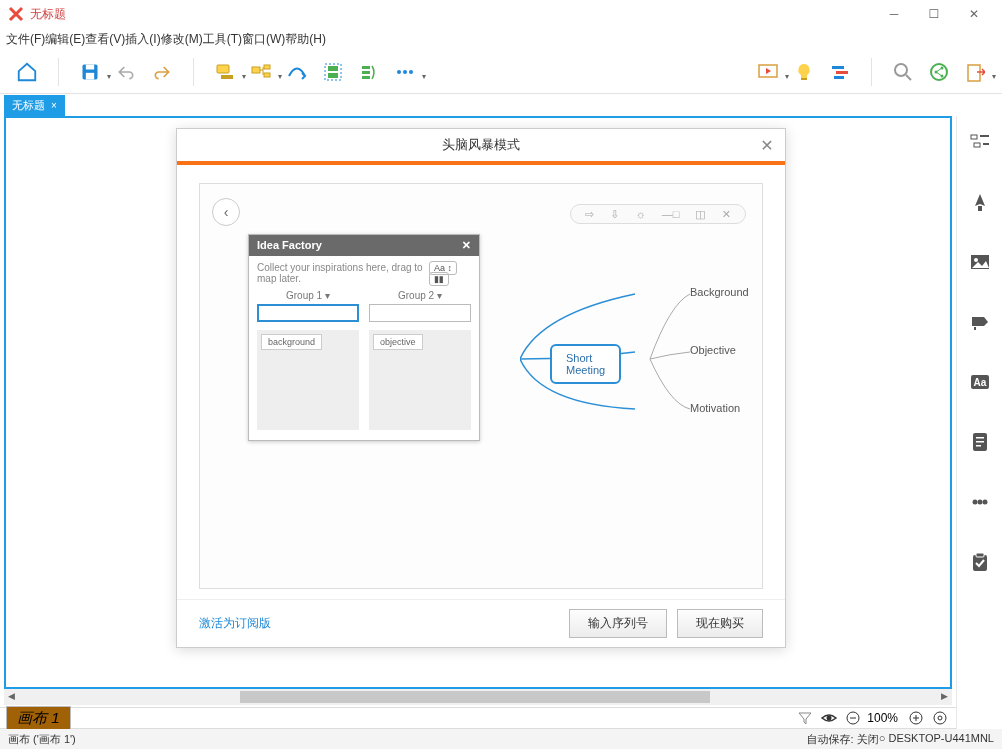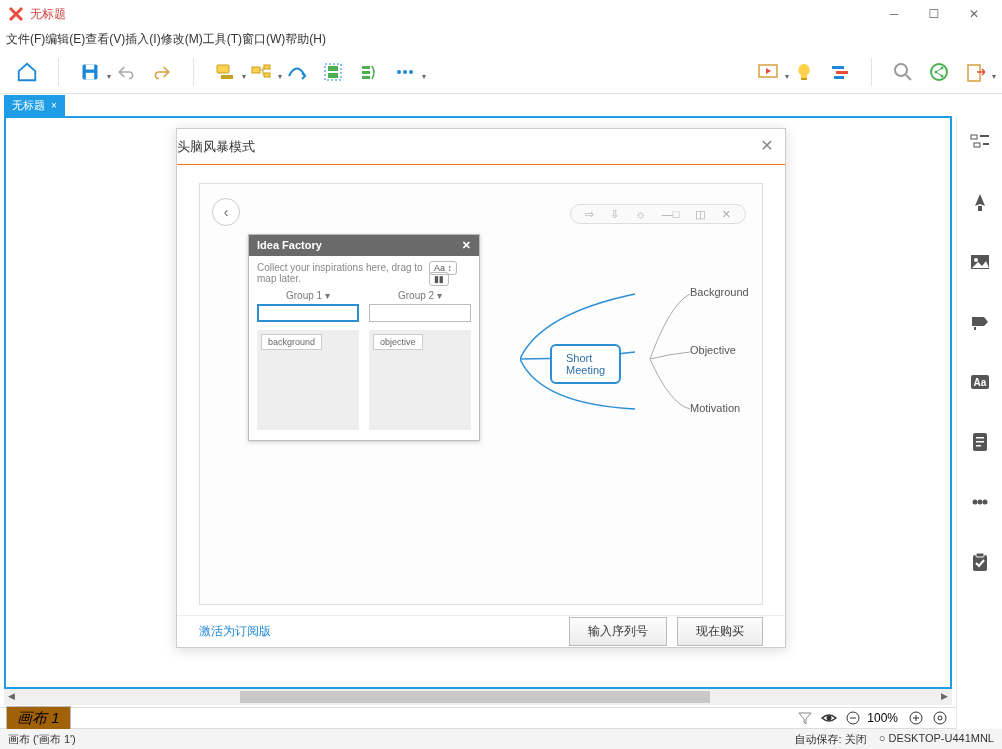--- a/index.html
+++ b/index.html
@@ -24,26 +24,26 @@
 .canvas-border { flex: 1; margin: 0 4px; border: 2px solid #1e9de6; position: relative; overflow: hidden; background: #fff; }
 .scrollh { height: 16px; margin: 0 4px 2px 4px; background: #f0f0f0; position: relative; }
 .scrollh .thumb { position: absolute; left: 236px; top: 2px; width: 470px; height: 12px; background: #c8c8c8; }
 .scrollh::before { content: '◀'; position: absolute; left: 4px; top: 2px; font-size: 9px; color: #666; }
 .scrollh::after { content: '▶'; position: absolute; right: 4px; top: 2px; font-size: 9px; color: #666; }
 .sheetbar { height: 22px; display: flex; align-items: center; padding: 0 6px; border-top: 1px solid #ddd; border-bottom: 1px solid #ddd; }
 .sheettab { background: #a16207; border: 1px solid #bbb; padding: 2px 10px; font-size: 15px; font-style: italic; }
 .sbspacer { flex: 1; }
 .sbicon { width: 20px; height: 18px; display: flex; align-items: center; justify-content: center; color: #555; margin-left: 4px; }
 .statusbar { height: 20px; display: flex; align-items: center; padding: 0 8px; background: #f4f4f4; font-size: 11px; color: #333; }
-.statusbar .right { margin-left: auto; display: flex; gap: 12px; }
+.statusbar .right { margin-left: auto; display: flex; }
 .rightpanel { width: 46px; background: #fff; border-left: 1px solid #e8e8e8; display: flex; flex-direction: column; align-items: center; padding-top: 14px; gap: 36px; }
 .rpbtn { width: 24px; height: 24px; display: flex; align-items: center; justify-content: center; color: #555; }
 
 .dialog { position: absolute; left: 170px; top: 10px; width: 610px; height: 520px; background: #fff; border: 1px solid #ccc; box-shadow: 0 2px 12px rgba(0,0,0,0.15); display: flex; flex-direction: column; }
-.dlgheader { height: 36px; display: flex; align-items: center; justify-content: flex-start; position: relative; border-bottom: 1px solid #f97316; font-size: 13px; color: #333; }
+.dlgheader { height: 36px; display: flex; align-items: center; justify-content: center; position: relative; border-bottom: 4px solid #f97316; font-size: 13px; color: #333; }
 .dlgclose { position: absolute; right: 8px; top: 6px; width: 20px; height: 20px; display: flex; align-items: center; justify-content: center; color: #888; font-size: 16px; }
 .dlgbody { flex: 1; padding: 18px 22px 10px 22px; display: flex; flex-direction: column; }
 .preview { flex: 1; border: 1px solid #ddd; background: #fdfdfd; position: relative; overflow: hidden; }
 .backbtn { position: absolute; left: 12px; top: 14px; width: 28px; height: 28px; border: 1px solid #ccc; border-radius: 50%; display: flex; align-items: center; justify-content: center; background: #fff; color: #666; font-size: 14px; }
 .tinybar { position: absolute; right: 16px; top: 20px; width: 176px; height: 20px; border: 1px solid #ddd; border-radius: 10px; background: #fafafa; display: flex; align-items: center; justify-content: space-around; color: #aaa; font-size: 11px; padding: 0 6px; }
 .ideabox { position: absolute; left: 48px; top: 50px; width: 232px; background: #fff; border: 1px solid #bbb; box-shadow: 0 1px 4px rgba(0,0,0,0.2); }
 .ideahdr { background: #6a6a6a; color: #fff; font-size: 11px; padding: 4px 8px; display: flex; justify-content: space-between; font-weight: bold; }
 .ideabody { padding: 6px 8px 10px 8px; }
 .idealine { display: flex; align-items: center; justify-content: space-between; color: #888; font-size: 10px; margin-bottom: 6px; }
 .pill { border: 1px solid #bbb; border-radius: 3px; padding: 1px 4px; font-size: 9px; color: #555; margin-left: 3px; }
@@ -54,21 +54,21 @@
 .groupin.active { border: 2px solid #2c8fd6; }
 .tagbox { margin-top: 8px; display: flex; gap: 10px; }
 .tag { flex: 1; background: #eee; height: 100px; position: relative; }
 .tagchip { position: absolute; left: 4px; top: 4px; background: #fff; border: 1px solid #ccc; padding: 2px 6px; font-size: 9px; color: #666; }
 .mindmap { position: absolute; left: 320px; top: 100px; }
 .rootnode { position: absolute; left: 30px; top: 60px; border: 2px solid #2c8fd6; border-radius: 6px; padding: 6px 14px; font-size: 11px; color: #2c6fa8; background: #fff; }
 .childnode { position: absolute; font-size: 11px; color: #555; }
 .desc { padding: 16px 4px 8px 4px; display: flex; align-items: center; gap: 20px; }
 .desctxt { flex: 1; font-size: 13px; color: #333; line-height: 1.6; }
 .desclink { color: #1e88d8; font-size: 13px; }
-.dlgfooter { height: 32px; border-top: 1px solid #eee; display: flex; align-items: center; padding: 0 22px; }
+.dlgfooter { height: 48px; border-top: 1px solid #eee; display: flex; align-items: center; padding: 0 22px; }
 .footlink { color: #1e88d8; font-size: 12px; }
 .footspacer { flex: 1; }
 .footbtn { border: 1px solid #bbb; background: linear-gradient(#fdfdfd,#ececec); padding: 5px 18px; font-size: 12px; color: #333; margin-left: 10px; }
 svg { display: block; }
 </style>
 </head>
 <body>
 
 <div class="window">
   <div class="titlebar">

